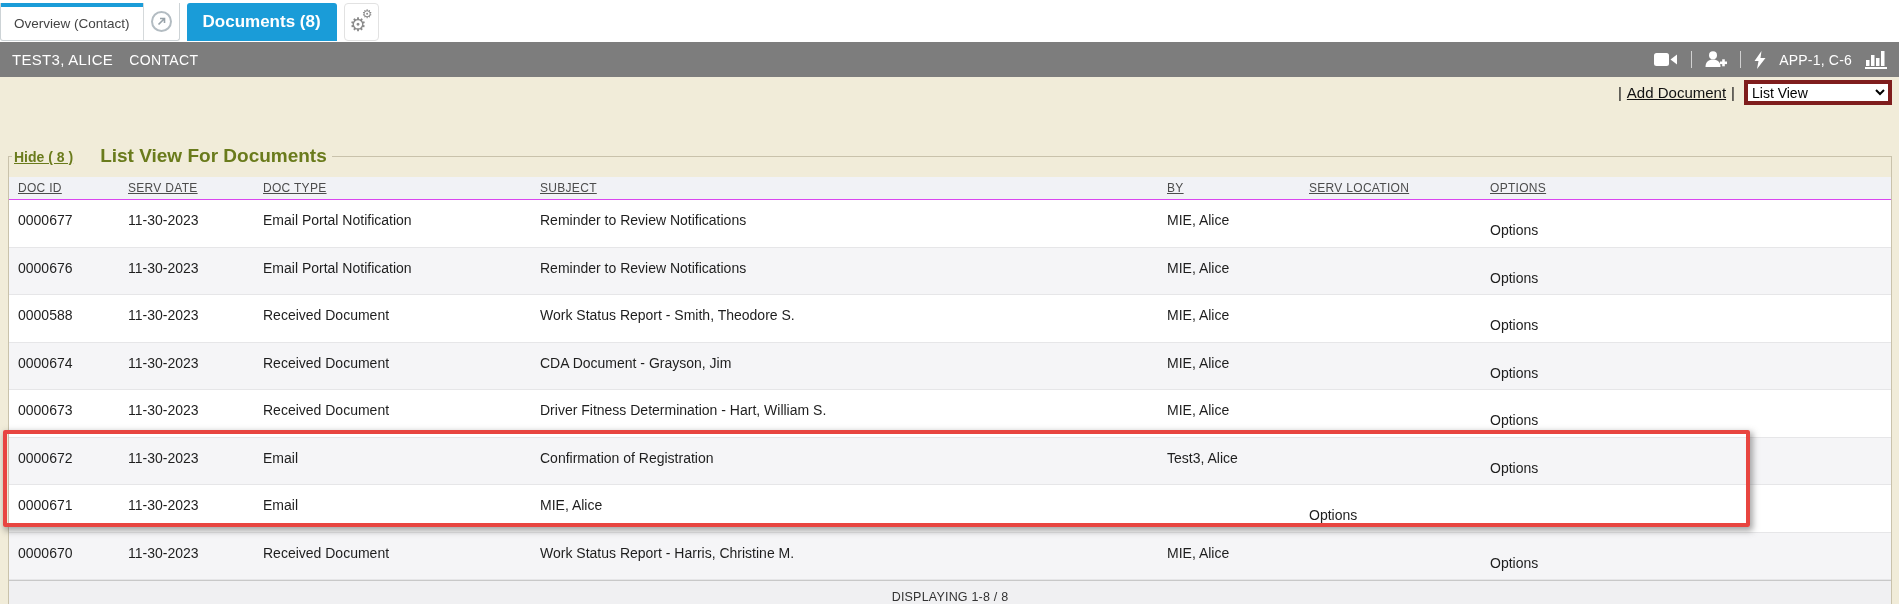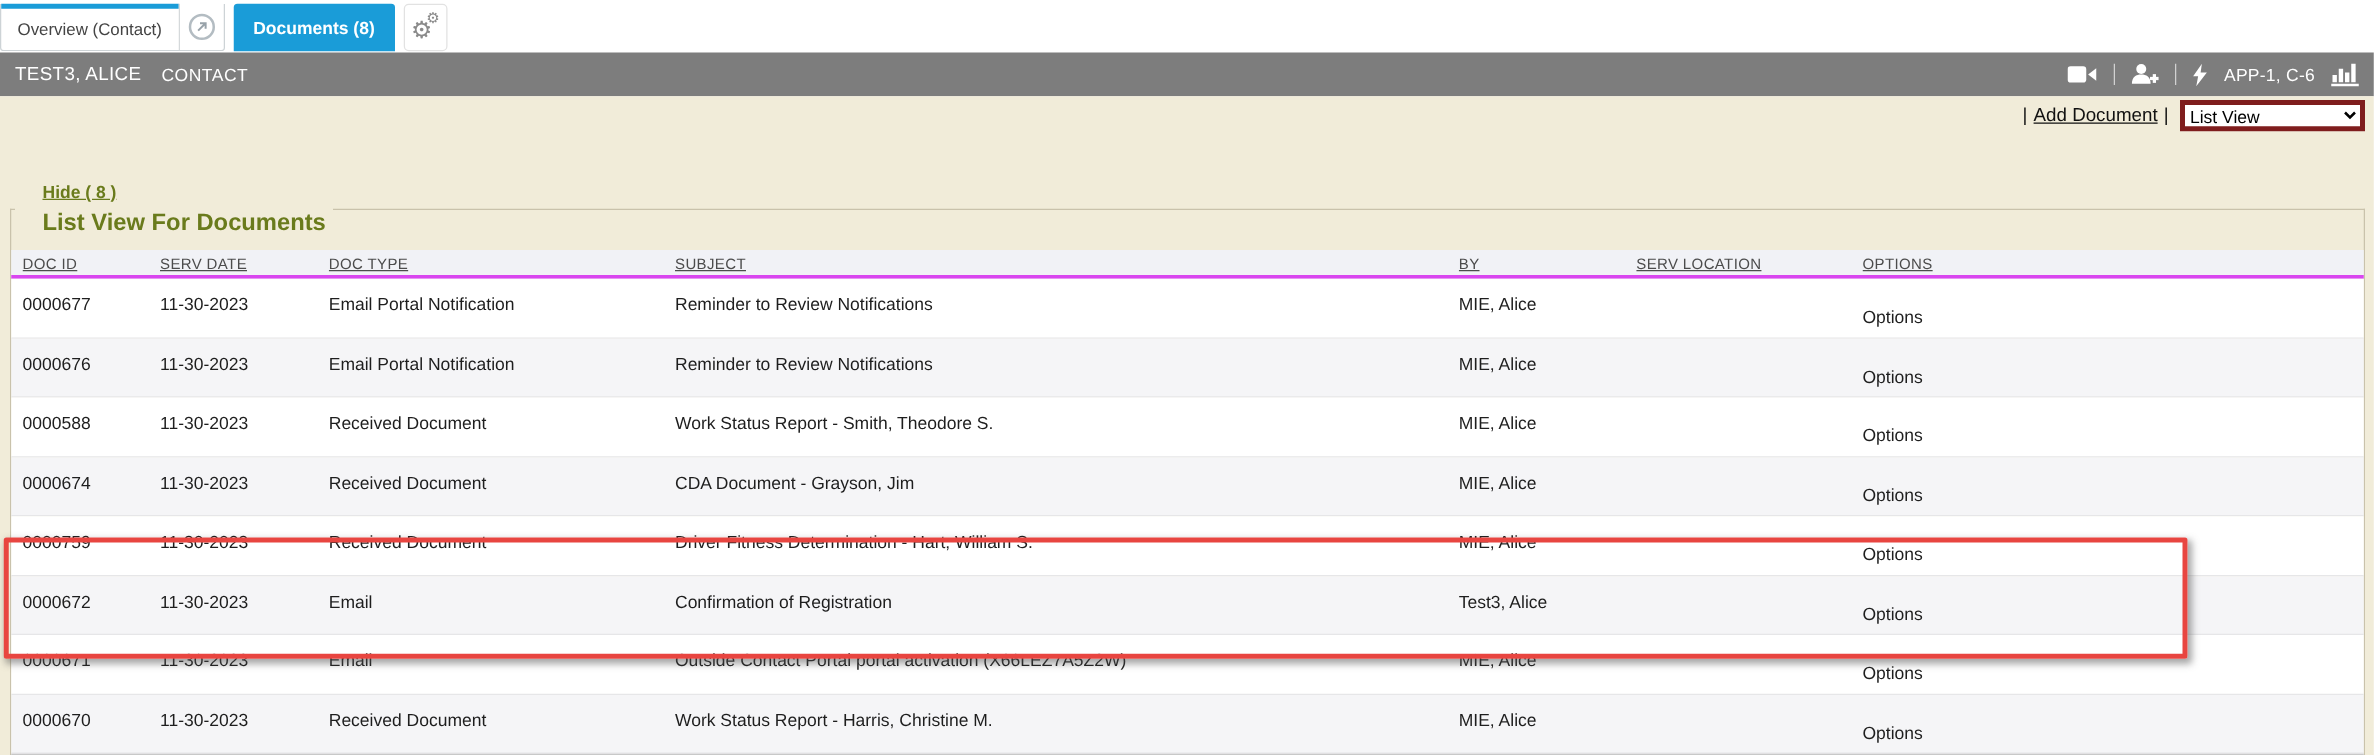--- a/index.html
+++ b/index.html
@@ -13,21 +13,21 @@
     border:1px solid #cdd3d6; border-top:none; border-radius:0 0 3px 3px; }
   .tab-inactive .tab-label-sec { border-top:4px solid #1a9cd8; padding:0 13px;
     display:flex; align-items:center; font-size:13.5px; color:#444; }
   .tab-inactive .tab-icon-sec { border-left:1px solid #d5d9db; width:36px;
     display:flex; align-items:center; justify-content:center; }
   .circle-arrow { width:21px; height:21px; border:2px solid #b3bcc2; border-radius:50%;
     position:relative; }
   .circle-arrow svg { position:absolute; left:3px; top:3px; }
   .tab-active { margin-left:7px; background:#1a9cd8; border-radius:3px 3px 0 0;
     display:flex; align-items:center; padding:0 16px;
-    font-size:14px; font-weight:bold; color:#fff; }
+    font-size:17px; font-weight:bold; color:#fff; }
   .gear-btn { margin-left:7px; width:35px; background:#fff; border:1px solid #e2e2e2;
     border-radius:4px; display:flex; align-items:center; justify-content:center;
     position:relative; color:#8a8a8a; }
   .gear-big { font-size:19px; line-height:1; position:relative; left:-3px; top:2px; }
   .gear-small { font-size:12px; line-height:1; position:absolute; right:5px; top:4px; }
 
   
   .graybar { position:absolute; left:0; top:42px; width:100%; height:35px; background:#7d7d7d;
     display:flex; align-items:center; color:#fff; }
   .ctx-name { font-size:15px; margin-left:12px; letter-spacing:.3px; }
@@ -45,29 +45,29 @@
   .action-row { position:absolute; top:2px; right:7px; height:26px;
     display:flex; align-items:center; font-size:15px; color:#111; }
   .pipe { margin:0 5px; }
   .add-doc { text-decoration:underline; color:#111; cursor:pointer; }
   .view-select { width:148px; height:25px; font-size:14px; margin-left:4px;
     font-family:"Liberation Sans", sans-serif; border:4px solid #7f1d1d; background:#fff; color:#000; }
 
   
   .panel { position:absolute; left:8px; right:7px; top:68px; height:560px;
     border:1px solid #c9c2ab; border-bottom:none; background:transparent; }
-  .panel legend { margin-left:3px; padding:0 5px 0 2px; display:flex; align-items:baseline; gap:7px;flex-direction:column; }
+  .panel legend { margin-left:3px; padding:0 5px 0 2px; display:flex; align-items:baseline; gap:7px; }
   .hide-link { font-size:14px; font-weight:bold; color:#6a7b1c; text-decoration:underline; cursor:pointer; }
   .panel-title { font-size:19px; font-weight:bold; color:#6a7b1c;margin-left:20px; }
 
   
   .doc-table { margin-top:10px; width:100%; font-size:14px; color:#1e1e1e; }
   .grid-row { display:grid; grid-template-columns:110px 135px 277px 627px 142px 181px 1fr;
     padding-left:9px; }
-  .thead { background:#f1f2f6; border-bottom:3px solid #d946ef; height:23px; }
+  .thead { background:#f1f2f6; border-bottom:1px solid #d946ef; height:23px; }
   .th { font-size:12px; color:#4c4c4c; letter-spacing:.3px; line-height:22px;
     white-space:nowrap; overflow:hidden; }
   .th span { text-decoration:underline; cursor:pointer; }
   .row { height:47.5px; background:#ffffff; border-bottom:1px solid #e6e6e8; }
   .row.alt { background:#f5f5f7; }
   .cell { padding:12px 8px 0 0; white-space:nowrap; overflow:hidden; }
   .cell.options { padding-top:22px; }
   .options-link { cursor:pointer; color:#1e1e1e; }
   .tfoot { height:40px; background:#f0f0f2; border-top:1px solid #c8c8c8;
     text-align:center; font-size:12.5px; color:#333; padding-top:9px; letter-spacing:.2px; }
@@ -195,42 +195,41 @@
           <div class="grid-row row alt">
             <div class="cell">0000674</div>
             <div class="cell">11-30-2023</div>
             <div class="cell">Received Document</div>
             <div class="cell">CDA Document - Grayson, Jim</div>
             <div class="cell">MIE, Alice</div>
             <div class="cell"></div>
             <div class="cell options"><span class="options-link">Options</span></div>
           </div>
           <div class="grid-row row">
-            <div class="cell">0000759</div>
+            <div class="cell">0000673</div>
             <div class="cell">11-30-2023</div>
             <div class="cell">Received Document</div>
             <div class="cell">Driver Fitness Determination - Hart, William S.</div>
             <div class="cell">MIE, Alice</div>
             <div class="cell"></div>
             <div class="cell options"><span class="options-link">Options</span></div>
           </div>
           <div class="grid-row row alt">
             <div class="cell">0000672</div>
             <div class="cell">11-30-2023</div>
             <div class="cell">Email</div>
             <div class="cell">Confirmation of Registration</div>
             <div class="cell">Test3, Alice</div>
             <div class="cell"></div>
             <div class="cell options"><span class="options-link">Options</span></div>
           </div>
           <div class="grid-row row">
             <div class="cell">0000671</div>
             <div class="cell">11-30-2023</div>
             <div class="cell">Email</div>
-            <div class="cell">Outside Contact Portal portal activation (X66LEZ7A5Z2W)</div>
             <div class="cell">MIE, Alice</div>
             <div class="cell"></div>
             <div class="cell options"><span class="options-link">Options</span></div>
           </div>
           <div class="grid-row row alt">
             <div class="cell">0000670</div>
             <div class="cell">11-30-2023</div>
             <div class="cell">Received Document</div>
             <div class="cell">Work Status Report - Harris, Christine M.</div>
             <div class="cell">MIE, Alice</div>

